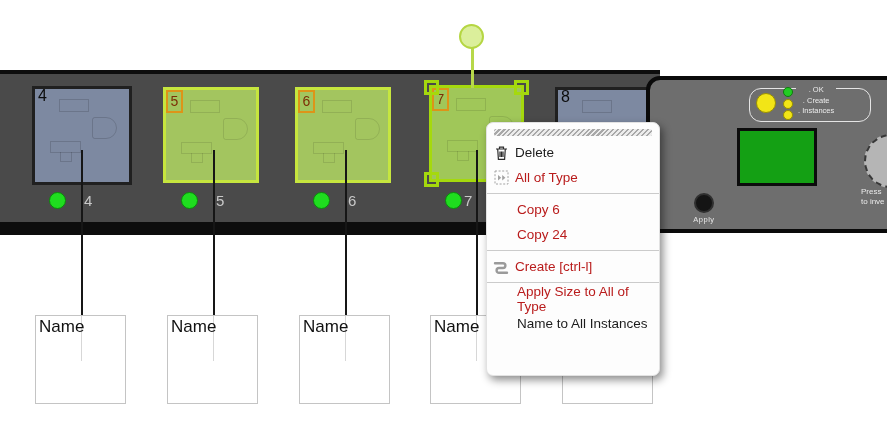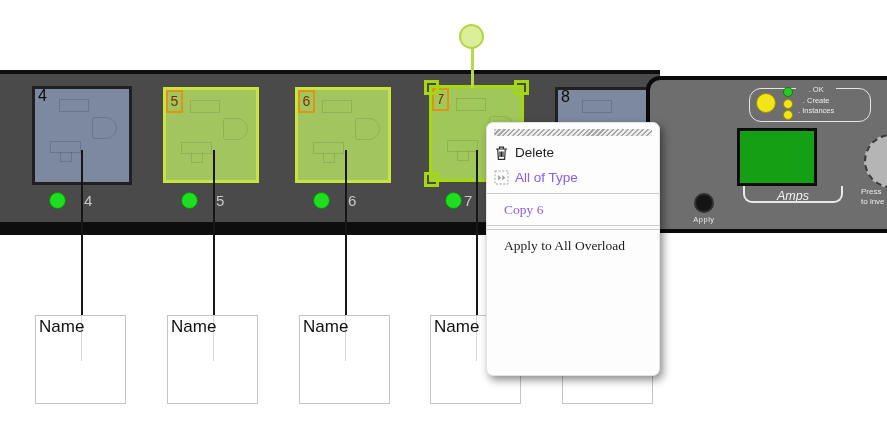--- a/index.html
+++ b/index.html
@@ -60,22 +60,22 @@
     border-radius:7px;border:1px solid #e2e2e2;box-sizing:border-box;
     box-shadow:3px 4px 8px rgba(0,0,0,0.45);z-index:10;padding-top:4px;
   }
   .menu-grip{
     height:7px;margin:2px 7px 4px 7px;border-radius:2px;
     background:repeating-linear-gradient(135deg,#a8a8a8 0 1.5px,#ececec 1.5px 3.5px);
   }
   .menu-item{display:flex;align-items:center;height:25px;font-size:13.5px;color:#1c1c1c;cursor:default;}
   .menu-item .mi-icon{width:28px;display:flex;justify-content:center;align-items:center;flex:0 0 28px;}
   .menu-item .mi-label{padding-left:0;}
-  .menu-item.no-icon .mi-label{padding-left:17px;font-family:Liberation Serif, serif;}
-  .menu-item.disabled{color:#8b5cf6;}
+  .menu-item.no-icon .mi-label{padding-left:30px;}
+  .menu-item.disabled{color:#b91c1c;}
   .menu-sep{height:1px;background:#cbcbcb;margin:3px 0;}
   
   .led-frame{position:absolute;left:99px;top:8px;width:122px;height:34px;
     border:1.5px solid #e5e5e5;border-radius:12px;box-sizing:border-box;}
   .big-yellow{position:absolute;left:106px;top:13px;width:20px;height:20px;border-radius:50%;
     background:#f2e517;border:1px solid #9a9000;box-sizing:border-box;z-index:2;}
   .mini-led{position:absolute;left:133px;width:10px;height:10px;border-radius:50%;box-sizing:border-box;z-index:2;}
   .status-labels{position:absolute;left:146px;top:5px;z-index:2;text-align:center;}
   .status-labels div{font-size:7.5px;line-height:10.5px;color:#ececec;background:#6e6e6e;padding:0 2px;white-space:nowrap;}
   .display{position:absolute;left:87px;top:48px;width:80px;height:58px;background:#14a014;
@@ -186,23 +186,20 @@
     <div class="big-yellow"></div>
     <div class="mini-led" style="top:7px;background:#22cc22;border:1px solid #0d7a0d;"></div>
     <div class="mini-led" style="top:19px;background:#f2e517;border:1px solid #9a9000;"></div>
     <div class="mini-led" style="top:30px;background:#f2e517;border:1px solid #9a9000;"></div>
     <div class="status-labels">
       <div>. OK</div>
       <div>. Create</div>
       <div>. Instances</div>
     </div>
     <div class="display"></div>
-    <div class="amps-frame">
-      <span>Amps</span>
-    </div>
     <div class="reset-btn"></div>
     <div class="reset-label">Apply</div>
     <div class="knob"></div>
     <div class="knob-label">
       <div>Press</div>
       <div>to inve</div>
     </div>
   </div>
 
   <div class="menu">
@@ -226,25 +223,39 @@
         </svg>
       </span>
       <span class="mi-label">All of Type</span>
     </div>
 
     <div class="menu-sep"></div>
 
     <div class="menu-item disabled no-icon">
       <span class="mi-label">Copy 6</span>
     </div>
+    <div class="menu-item disabled no-icon">
+      <span class="mi-label">Copy 24</span>
+    </div>
 
     <div class="menu-sep"></div>
 
 
+    <div class="menu-item disabled">
+      <span class="mi-icon">
+        <svg width="18" height="14" viewBox="0 0 18 14">
+          <path d="M3 3.2h8a2.4 2.4 0 0 1 0 4.8H7a2.4 2.4 0 0 0 0 4.8h8" fill="none" stroke="#9a9a9a" stroke-width="2.4" stroke-linecap="round"></path>
+        </svg>
+      </span>
+      <span class="mi-label">Create [ctrl-l]</span>
+    </div>
 
     <div class="menu-sep"></div>
 
+    <div class="menu-item disabled no-icon">
+      <span class="mi-label">Apply Size to All of Type</span>
+    </div>
     <div class="menu-item no-icon">
-      <span class="mi-label">Apply to All Overload</span>
+      <span class="mi-label">Name to All Instances</span>
     </div>
   </div>
 
 </div>
 
 </body></html>

